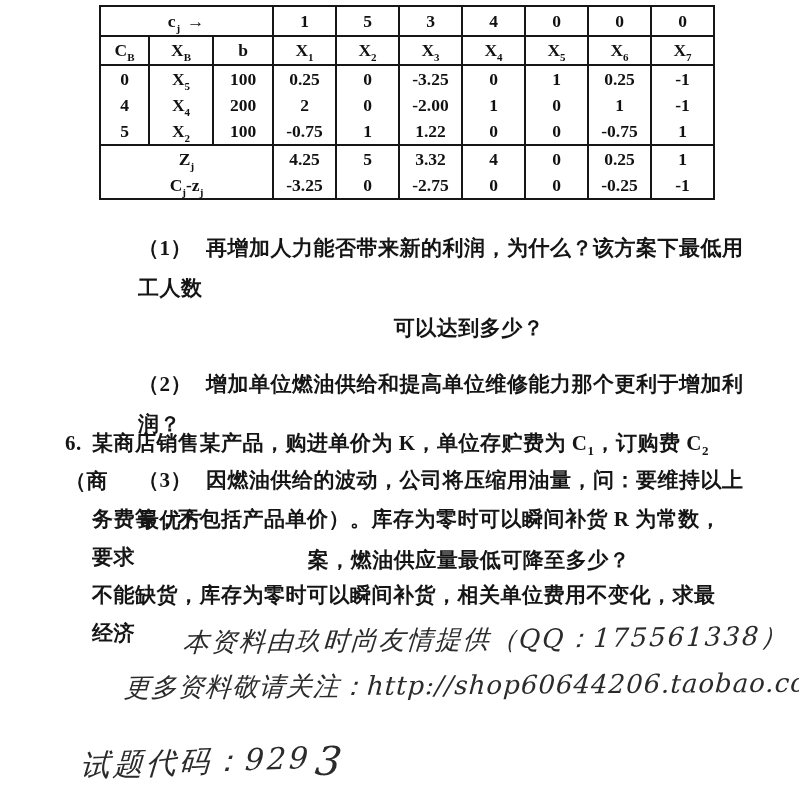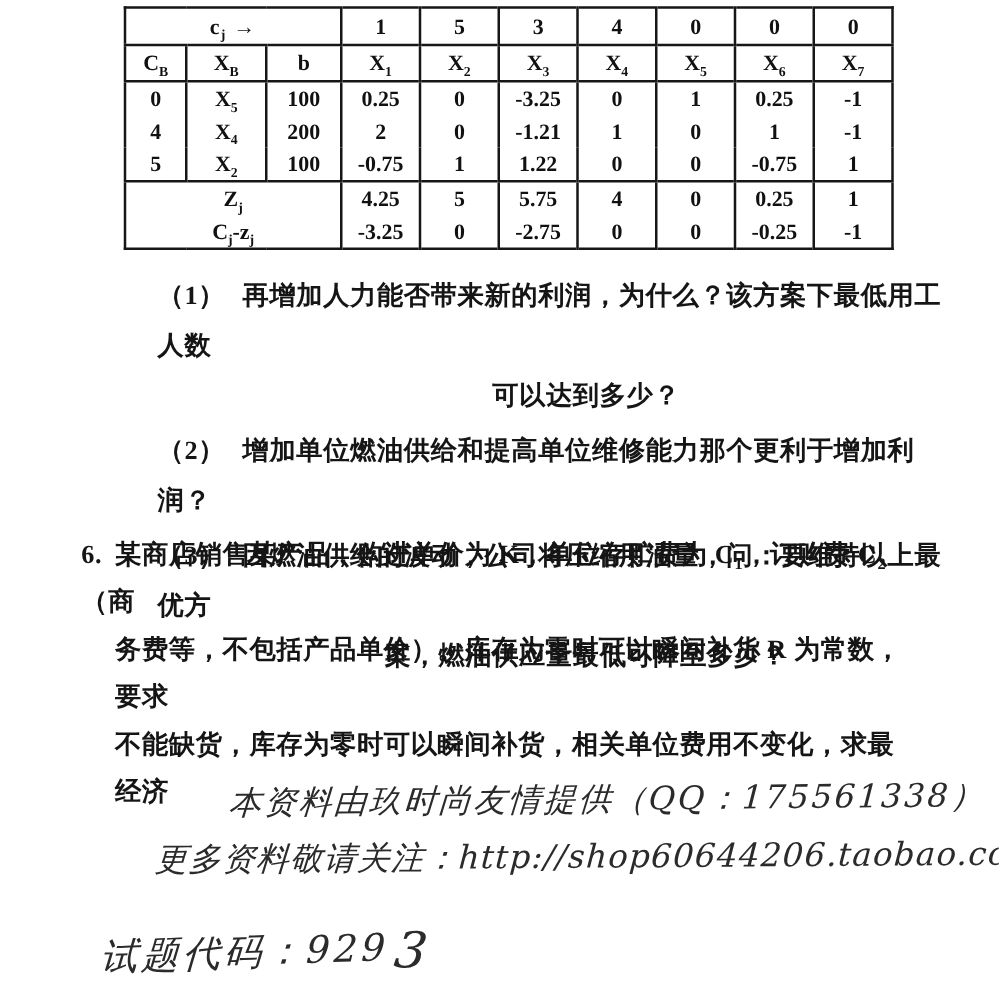--- a/index.html
+++ b/index.html
@@ -32,21 +32,21 @@
   table.simplex tr.row-headers td{height:27px;}
   table.simplex sub{font-size:11px;line-height:0;}
   .arrow-gap{letter-spacing:1px;}
 
   
   .questions{
     position:absolute;left:122px;top:212px;width:640px;
     font-size:21px;line-height:40px;font-weight:600;
     letter-spacing:0.5px;color:#151515;
   }
-  .q{margin:4px;}
+  .q{margin:16px;}
   .qnum{display:inline-block;min-width:40px;margin-right:14px;}
   .qcont{padding-left:54px;text-align:center;}
 
   .problem6{
     position:absolute;left:65px;top:424px;width:660px;
     font-size:21px;line-height:38px;font-weight:600;
     letter-spacing:0.5px;color:#151515;
   }
   .p6num{display:inline-block;min-width:27px;}
   .p6cont{padding-left:27px;}
@@ -115,21 +115,21 @@
         <td>1</td>
         <td>0.25</td>
         <td>-1</td>
       </tr>
       <tr>
         <td>4</td>
         <td>X<sub>4</sub></td>
         <td>200</td>
         <td>2</td>
         <td>0</td>
-        <td>-1.21</td>
+        <td>-2.00</td>
         <td>1</td>
         <td>0</td>
         <td>1</td>
         <td>-1</td>
       </tr>
       <tr>
         <td>5</td>
         <td>X<sub>2</sub></td>
         <td>100</td>
         <td>-0.75</td>
@@ -137,21 +137,21 @@
         <td>1.22</td>
         <td>0</td>
         <td>0</td>
         <td>-0.75</td>
         <td>1</td>
       </tr>
       <tr class="hline">
         <td colspan="3">Z<sub>j</sub></td>
         <td>4.25</td>
         <td>5</td>
-        <td>5.75</td>
+        <td>3.32</td>
         <td>4</td>
         <td>0</td>
         <td>0.25</td>
         <td>1</td>
       </tr>
       <tr>
         <td colspan="3">C<sub>j</sub>-z<sub>j</sub></td>
         <td>-3.25</td>
         <td>0</td>
         <td>-2.75</td>

